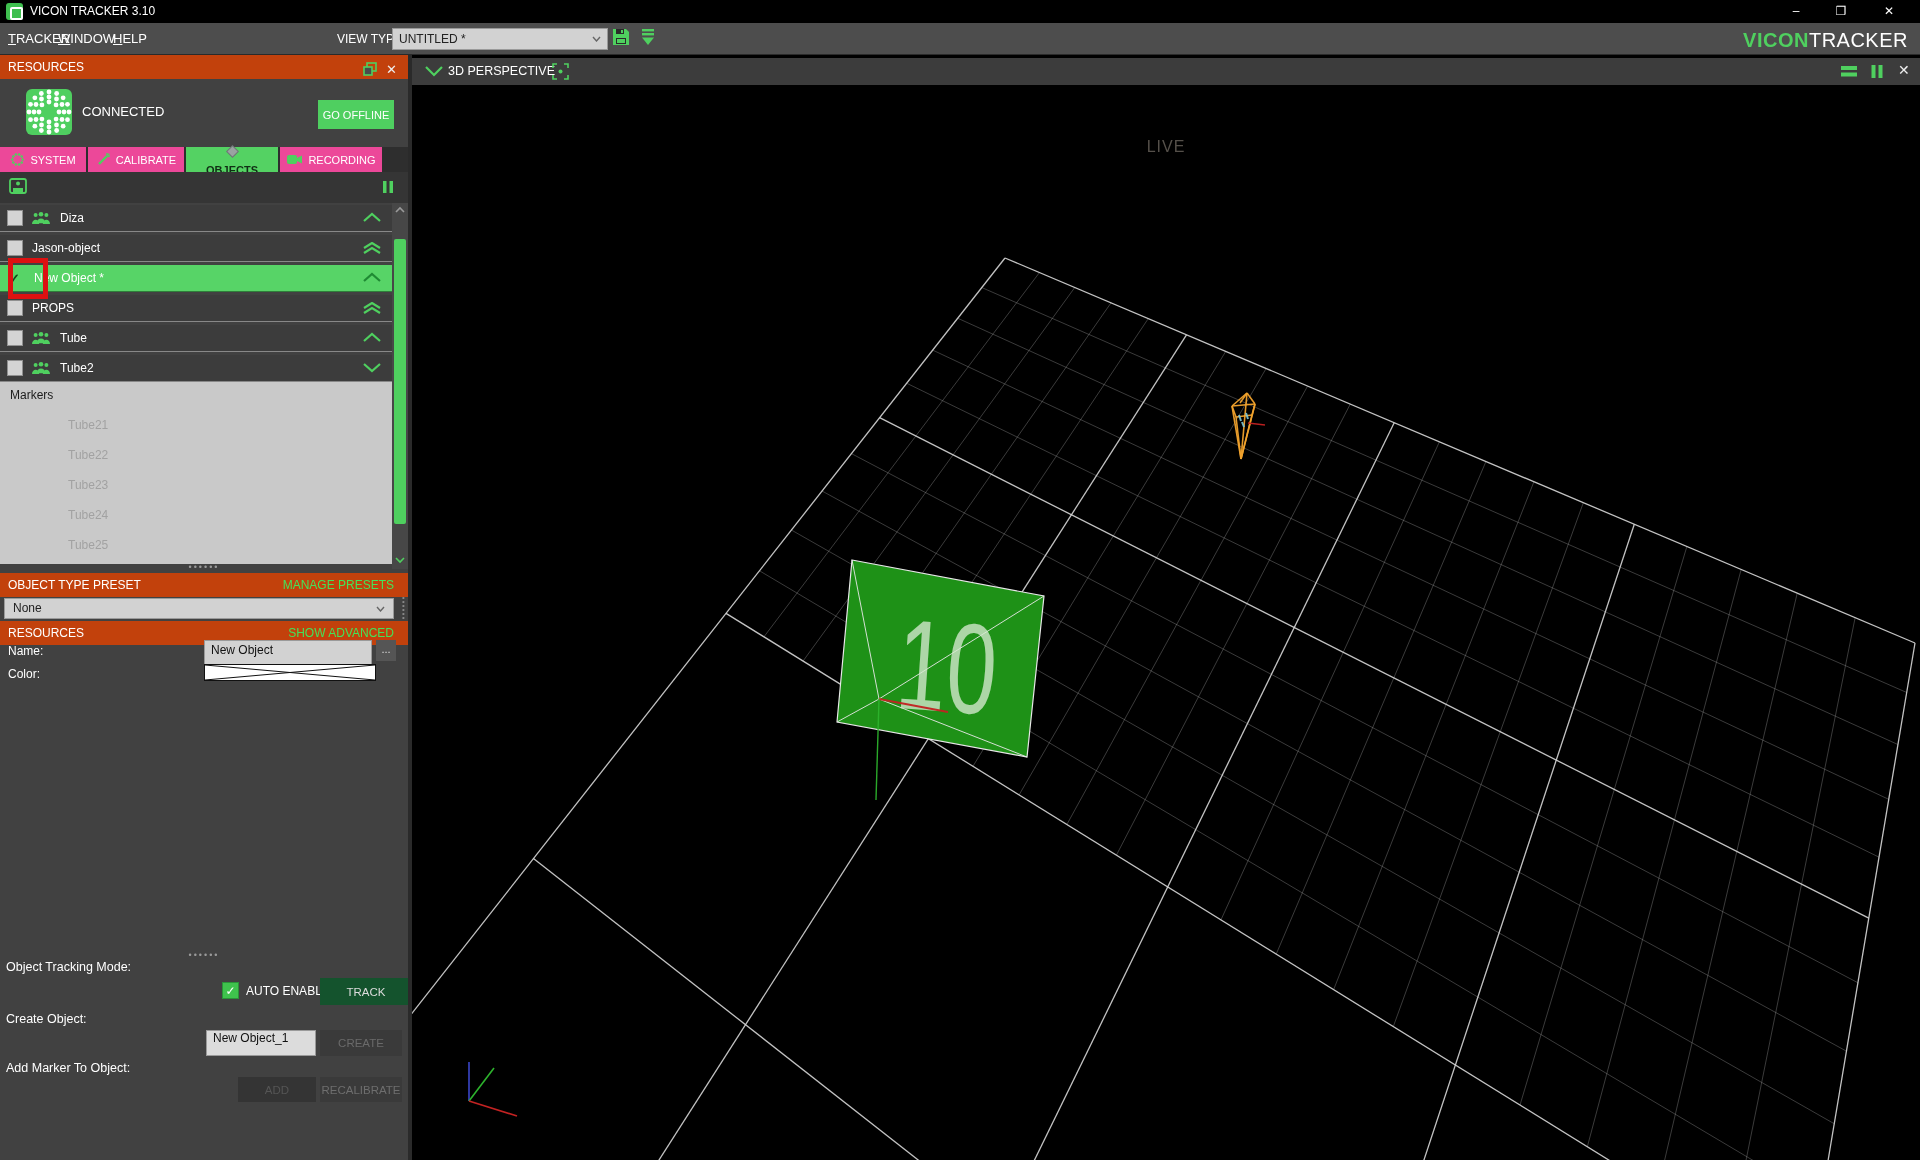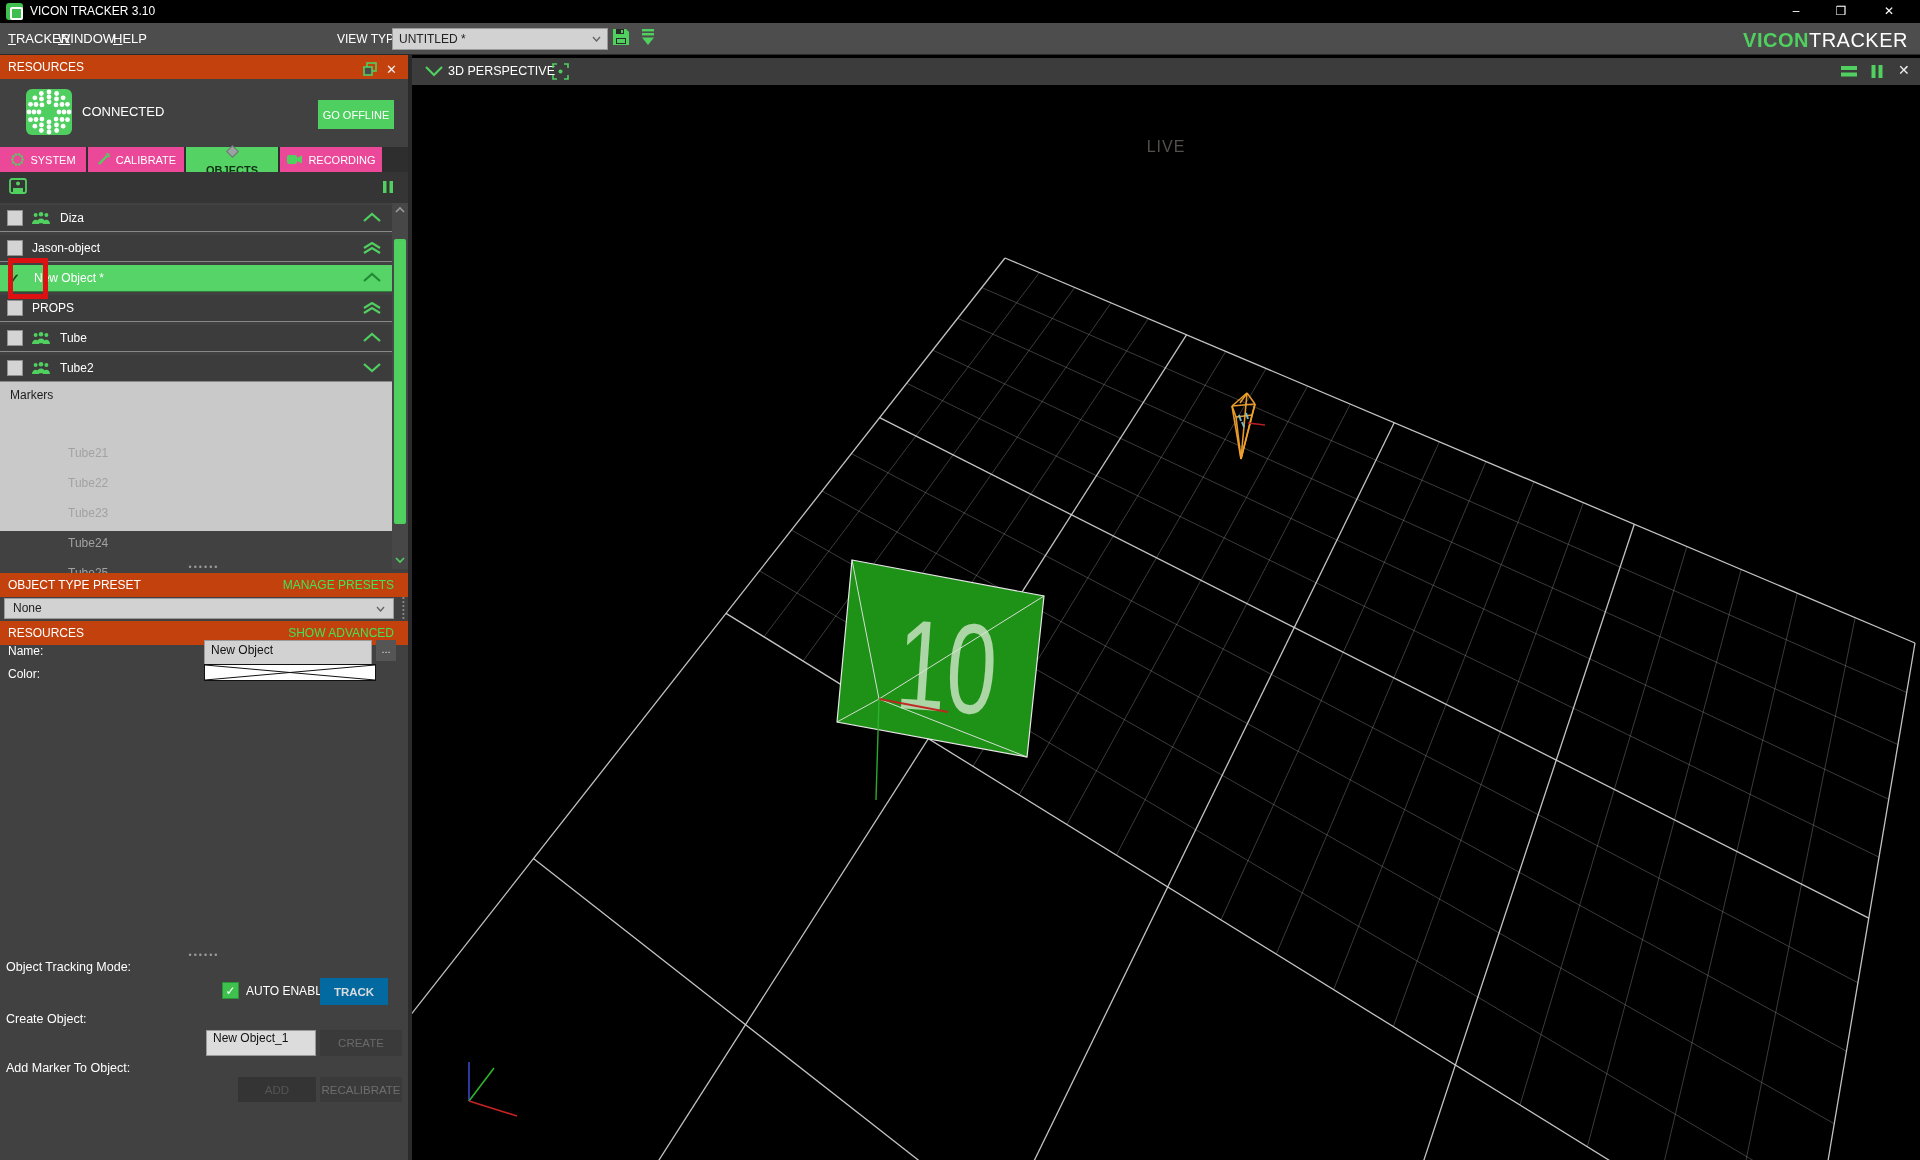--- a/index.html
+++ b/index.html
@@ -56,23 +56,23 @@
              border-bottom:1px solid #888; display:flex; align-items:center; cursor:pointer; }
   .obj-row.selected { background:#57d467; border-bottom:1px solid #2f7f3a; }
   .obj-row .cbx { width:16px; height:16px; background:#d4d4d4; border:1px solid #909090; margin-left:7px; }
   .obj-row .chk { width:16px; margin-left:9px; color:#114a1c; font-size:13px; font-weight:bold; }
   .obj-row .gicon { margin-left:8px; }
   .obj-row .oname { color:#fff; font-size:12px; margin-left:9px; flex:1; }
   .obj-row .chev { margin-right:10px; }
 
   #annotation-box { left:8px; top:203px; width:40px; height:41px; border:5px solid #dd1111; z-index:40; }
 
-  #markers-panel { left:0; top:327px; width:392px; height:149px; background:#c9c9c9; }
+  #markers-panel { left:0; top:327px; width:392px; height:182px; background:#c9c9c9; }
   #markers-title { left:10px; top:6px; color:#1c1c1c; font-size:12px; position:absolute; }
-  .marker-item { position:absolute; left:68px; color:#a2a2a2; font-size:12px; cursor:default;margin-top:28px; }
+  .marker-item { position:absolute; left:68px; color:#a2a2a2; font-size:12px; cursor:default; }
 
   #list-scrollbar { left:392px; top:148px; width:16px; height:366px; background:#474747; }
   #sb-thumb { left:2px; top:36px; width:12px; height:285px; background:#4fd05f; border-radius:2px; }
   .sb-arrow { left:2px; width:12px; height:10px; }
 
   .splitter { left:0; width:408px; height:8px; color:#9a9a9a; font-size:9px; text-align:center;
               line-height:6px; letter-spacing:2px; }
   #splitter1 { top:509px; } #splitter2 { top:897px; }
 
   #otp-header { top:518px; } #prop-header { top:566px; }
@@ -91,21 +91,21 @@
   #panel-resize-dots { left:402px; top:541px; width:4px; height:26px; color:#8a8a8a; font-size:8px;
       line-height:4px; }
 
   .blk-label { color:#fff; font-size:12.5px; position:absolute; left:6px; }
   #tracking-label { top:905px; } #create-label { top:957px; } #addmarker-label { top:1006px; }
 
   #auto-cbx { left:222px; top:927px; width:17px; height:17px; background:#3fc24d; border:1px solid #2a9338;
       color:#fff; font-size:12px; text-align:center; line-height:16px; }
   #auto-label { left:246px; top:929px; color:#fff; font-size:12px; position:absolute; }
   .panel-btn { position:absolute; border:none; font-size:11.5px; cursor:pointer; }
-  #track-btn { left:320px; top:923px; width:68px; height:27px; background:#0369a1; color:#dcdcdc;font-weight:bold; }
+  #track-btn { left:320px; top:923px; width:92px; height:27px; background:#14532d; color:#dcdcdc; }
   #create-input { left:206px; top:975px; width:110px; height:26px; background:#dcdcdc;
       border:1px solid #9a9a9a; color:#111; font-size:12px; padding-left:6px; }
   #create-btn { left:320px; top:975px; width:82px; height:26px; background:#3a3a3a; color:#6a6a6a; }
   #add-btn { left:238px; top:1022px; width:78px; height:25px; background:#343434; color:#555; }
   #recal-btn { left:320px; top:1022px; width:82px; height:25px; background:#3a3a3a; color:#6e6e6e; }
 
   
   #viewport { left:412px; top:55px; width:1508px; height:1105px; background:#000; }
   #vp-header { left:0; top:3px; width:1508px; height:27px; background:#3c3c3c; }
   #vp-title { left:36px; top:6px; color:#fff; font-size:12.5px; position:absolute; }

